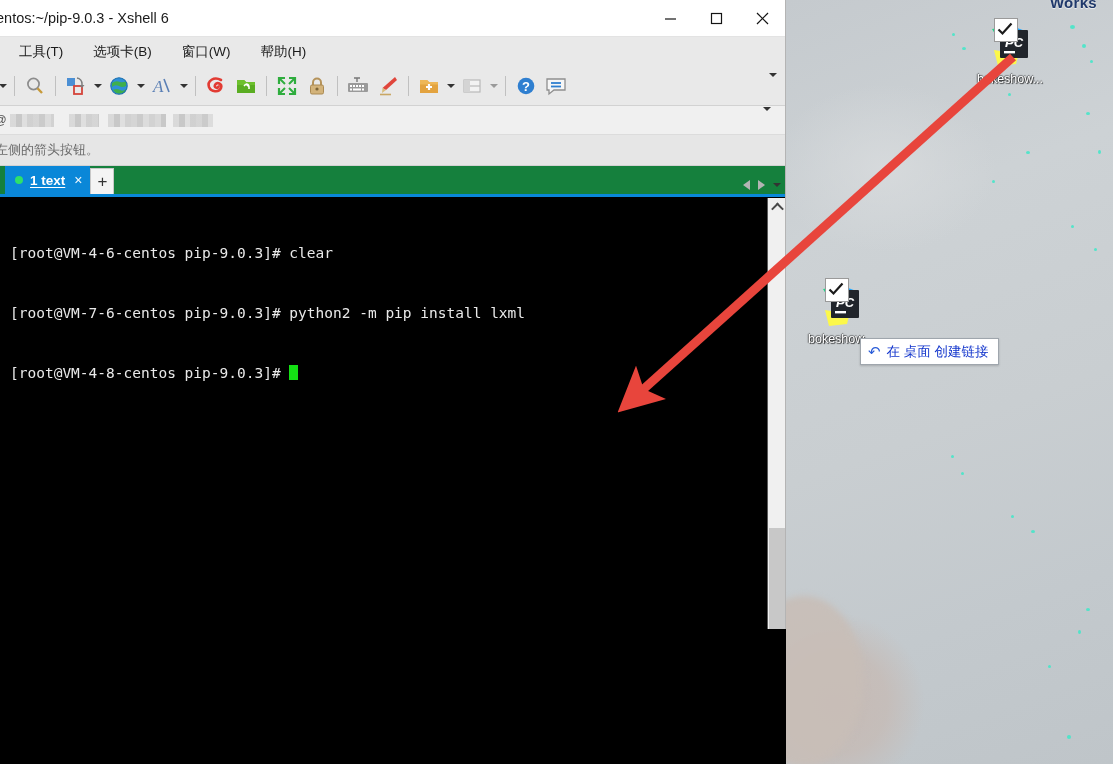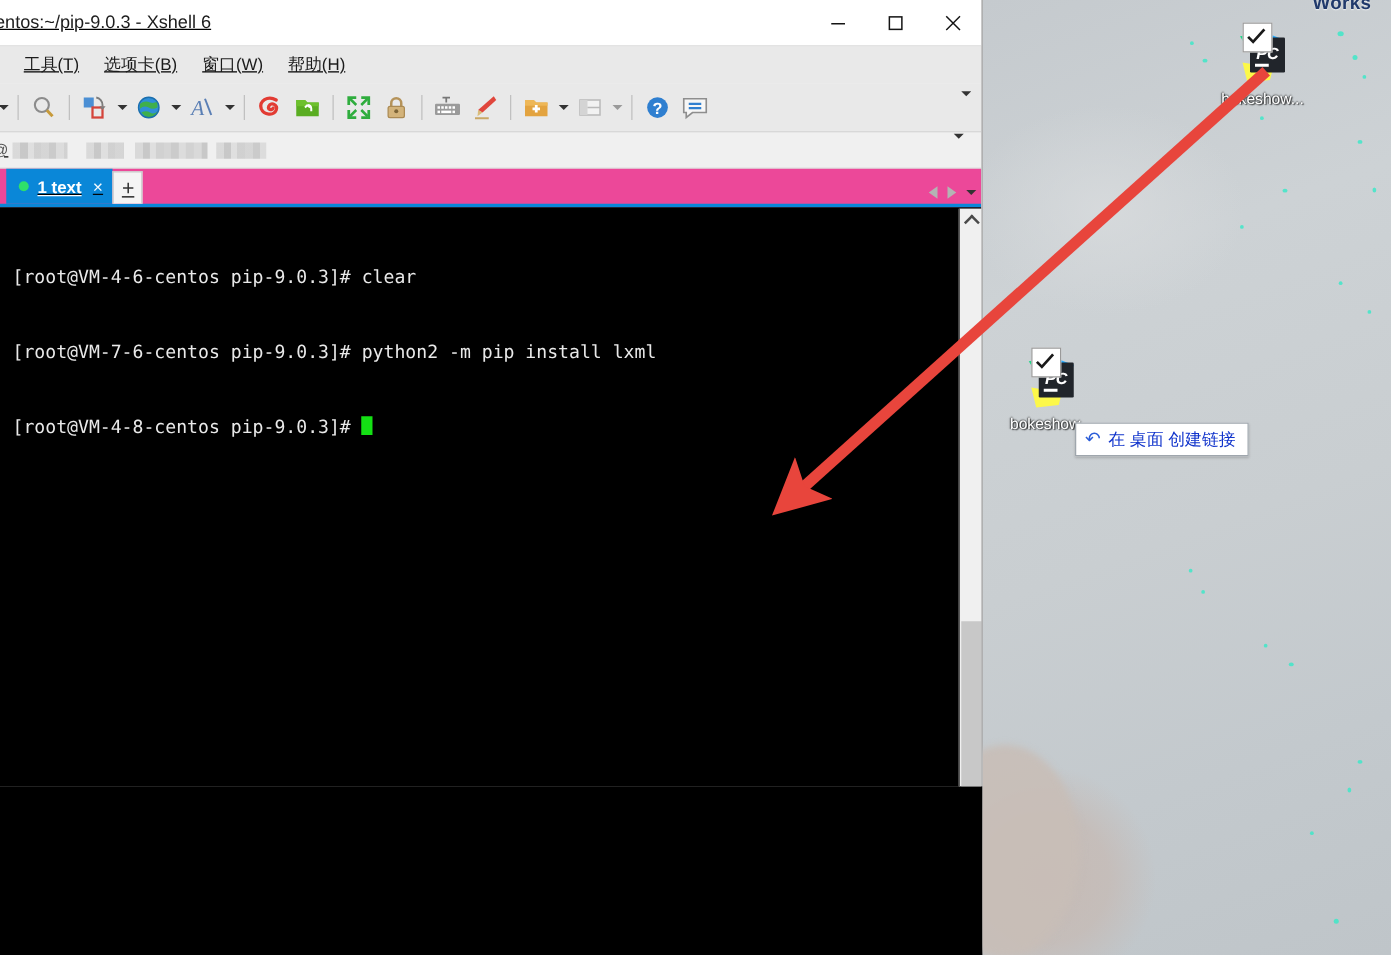--- a/index.html
+++ b/index.html
@@ -119,21 +119,20 @@
   
   #xshell {
     position: absolute;
     left: 0; top: 0;
     width: 786px;
     height: 629px;
     background: #f0f0f0;
     border-right: 1px solid #b4b4b4;
     box-sizing: border-box;
     overflow: hidden;
-    text-decoration: underline;
   }
   #titlebar {
     position: relative;
     height: 36px;
     background: #ffffff;
     display: flex;
     align-items: center;
   }
   #title-text {
     font-size: 14.5px;
@@ -156,21 +155,21 @@
     justify-content: center;
     background: #fff;
   }
 
   #menubar {
     height: 30px;
     background: #e9e9e9;
     display: flex;
     align-items: center;
     padding-left: 10px;
-    gap: 2px;
+    gap: 12px;
     border-top: 1px solid #e3e3e3;
   }
   .menu-item {
     font-size: 13.5px;
     color: #1b1b1b;
     padding: 4px 9px;
     white-space: nowrap;
   }
 
   #toolbar {
@@ -248,21 +247,21 @@
   }
   #hint-text {
     font-size: 13px;
     color: #6b6b6b;
     margin-left: -5px;
     white-space: nowrap;
   }
 
   #tabbar {
     height: 28px;
-    background: #ec4899;
+    background: #15803d;
     display: flex;
     align-items: flex-end;
     position: relative;
     border-bottom: 3px solid #0a87d8;
   }
   #tab-active {
     height: 28px;
     background: #0a87d8;
     display: flex;
     align-items: center;
@@ -619,20 +618,23 @@
       <div id="addr-text">
         <span>@</span>
         <span class="mosaic" style="width:44px;"></span>
         <span class="mosaic" style="width:30px; margin-left:12px;"></span>
         <span class="mosaic" style="width:58px; margin-left:6px;"></span>
         <span class="mosaic" style="width:40px; margin-left:4px;"></span>
       </div>
       <div id="addr-caret"><span class="caret-dn"></span></div>
     </div>
 
+    <div id="hintbar">
+      <div id="hint-text">左侧的箭头按钮。</div>
+    </div>
 
     <div id="tabbar">
       <div id="tab-active">
         <span class="dot"></span>
         <span class="tlabel">1 text</span>
         <span class="tclose">×</span>
       </div>
       <div id="tab-add">+</div>
       <div id="tabbar-right">
         <span class="tri-l"></span>

